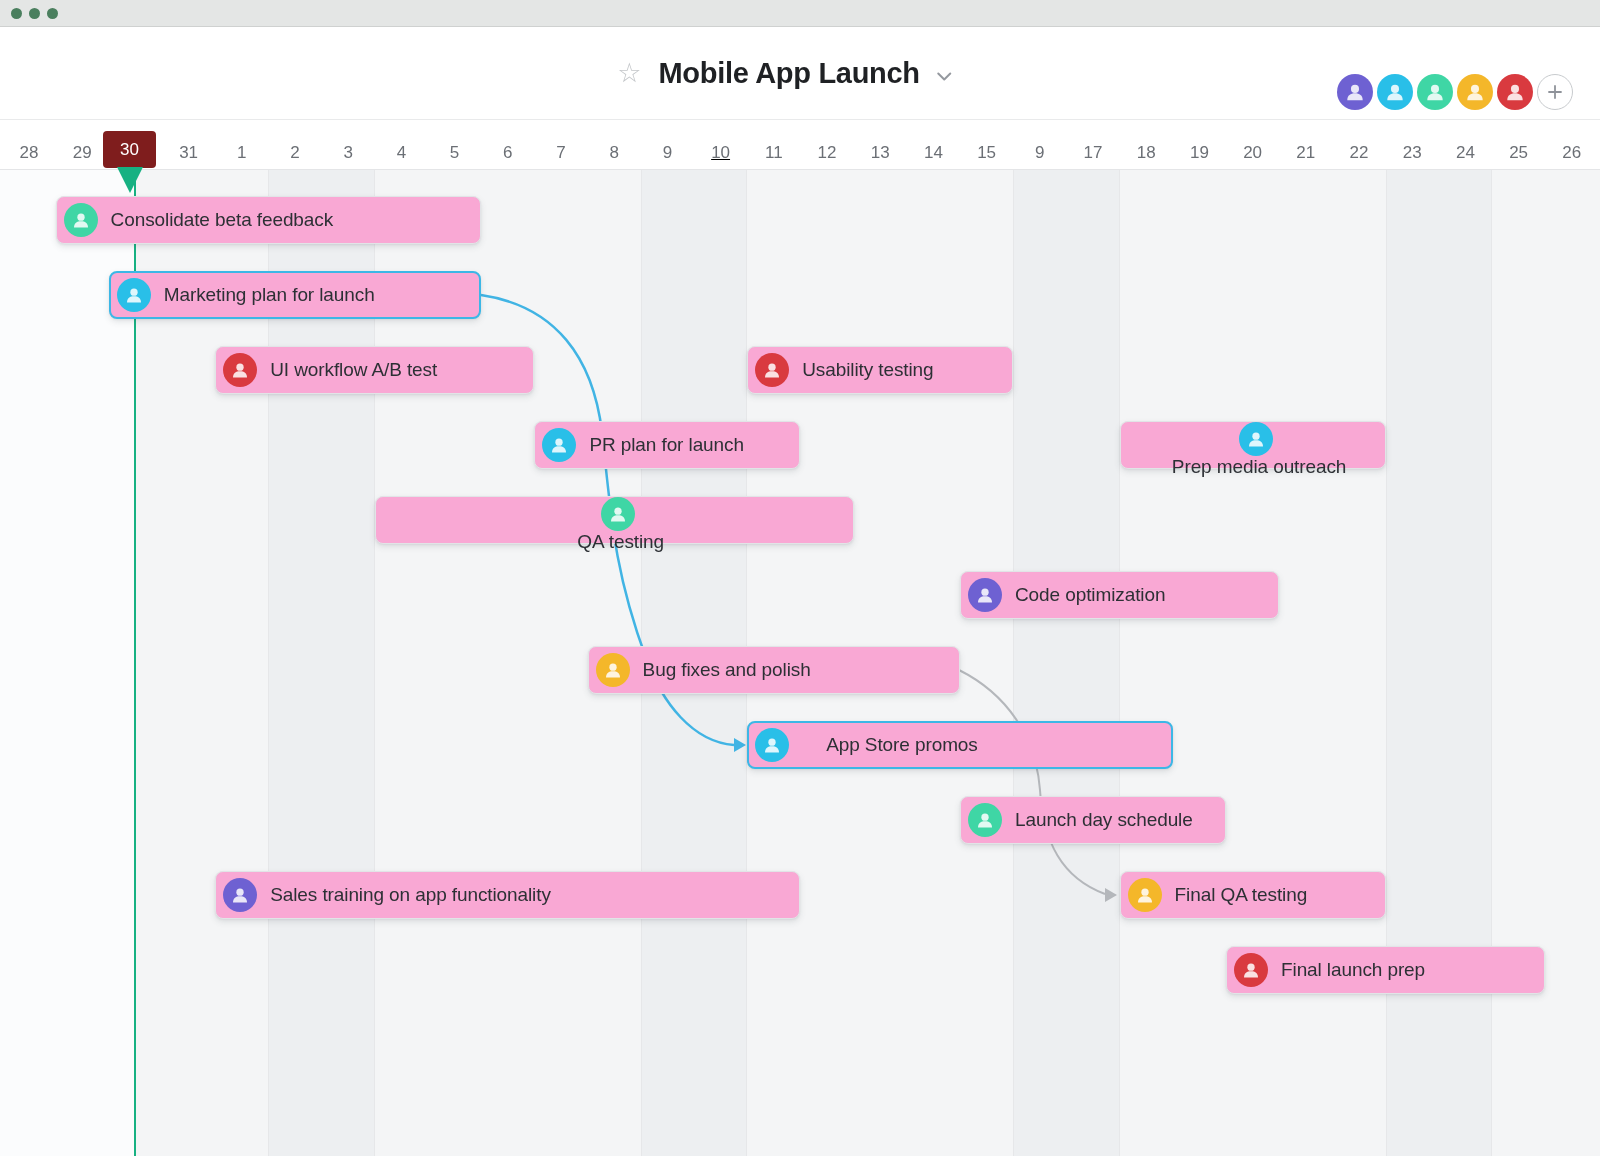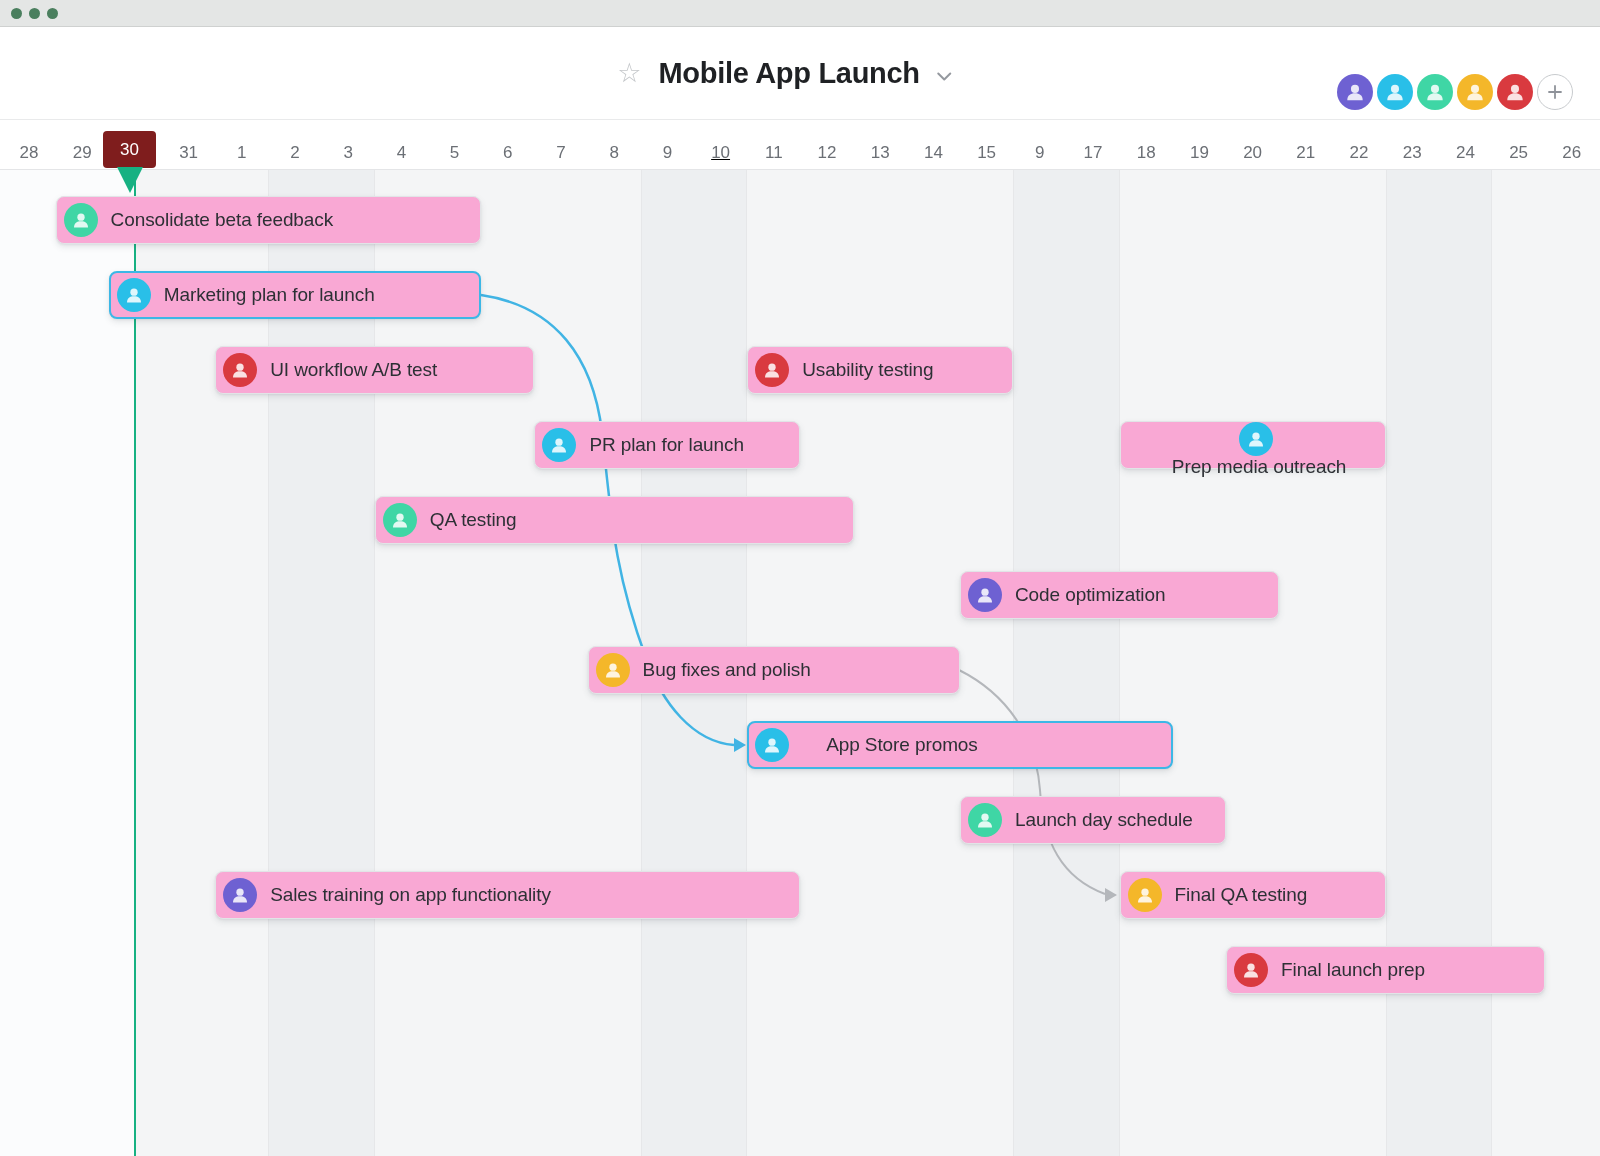--- a/index.html
+++ b/index.html
@@ -374,21 +374,21 @@
           <div class="assignee-avatar" style="background: rgb(41, 191, 232);">
             <svg width="20" height="20" viewBox="0 0 24 24">
               <g fill="rgba(255,255,255,0.85)">
                 <circle cx="12" cy="8.6" r="4.4"></circle>
                 <path d="M3.6 21 C3.6 15.6 7.2 13.4 12 13.4 C16.8 13.4 20.4 15.6 20.4 21 Z"></path>
               </g>
             </svg>
           </div>
           <span class="task-label">Prep media outreach</span>
         </div>
-        <div class="task" style="left: 374.8px; width: 478.8px; top: 327px;">
+        <div class="task" style="left: 374.8px; width: 478.8px; top: 327px; flex-direction: column;">
           <div class="assignee-avatar" style="background: rgb(63, 214, 165);">
             <svg width="20" height="20" viewBox="0 0 24 24">
               <g fill="rgba(255,255,255,0.85)">
                 <circle cx="12" cy="8.6" r="4.4"></circle>
                 <path d="M3.6 21 C3.6 15.6 7.2 13.4 12 13.4 C16.8 13.4 20.4 15.6 20.4 21 Z"></path>
               </g>
             </svg>
           </div>
           <span class="task-label">QA testing</span>
         </div>

